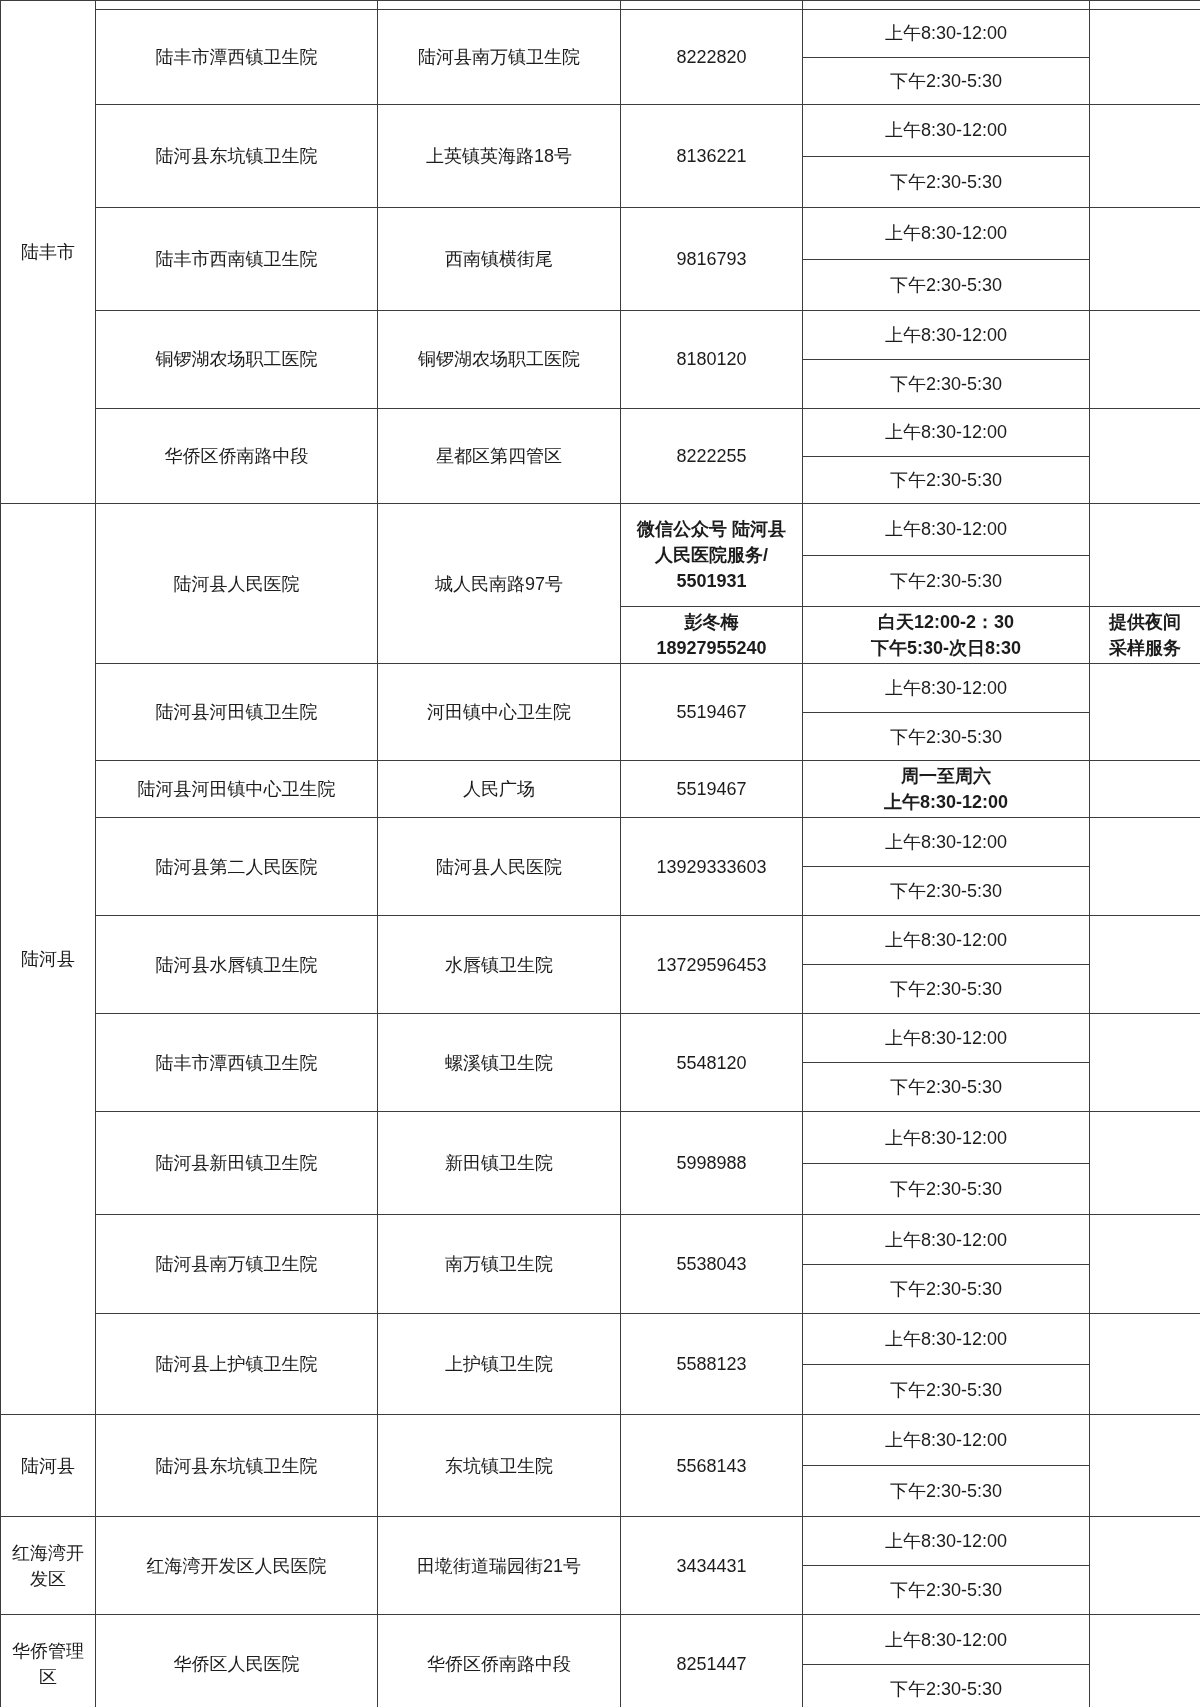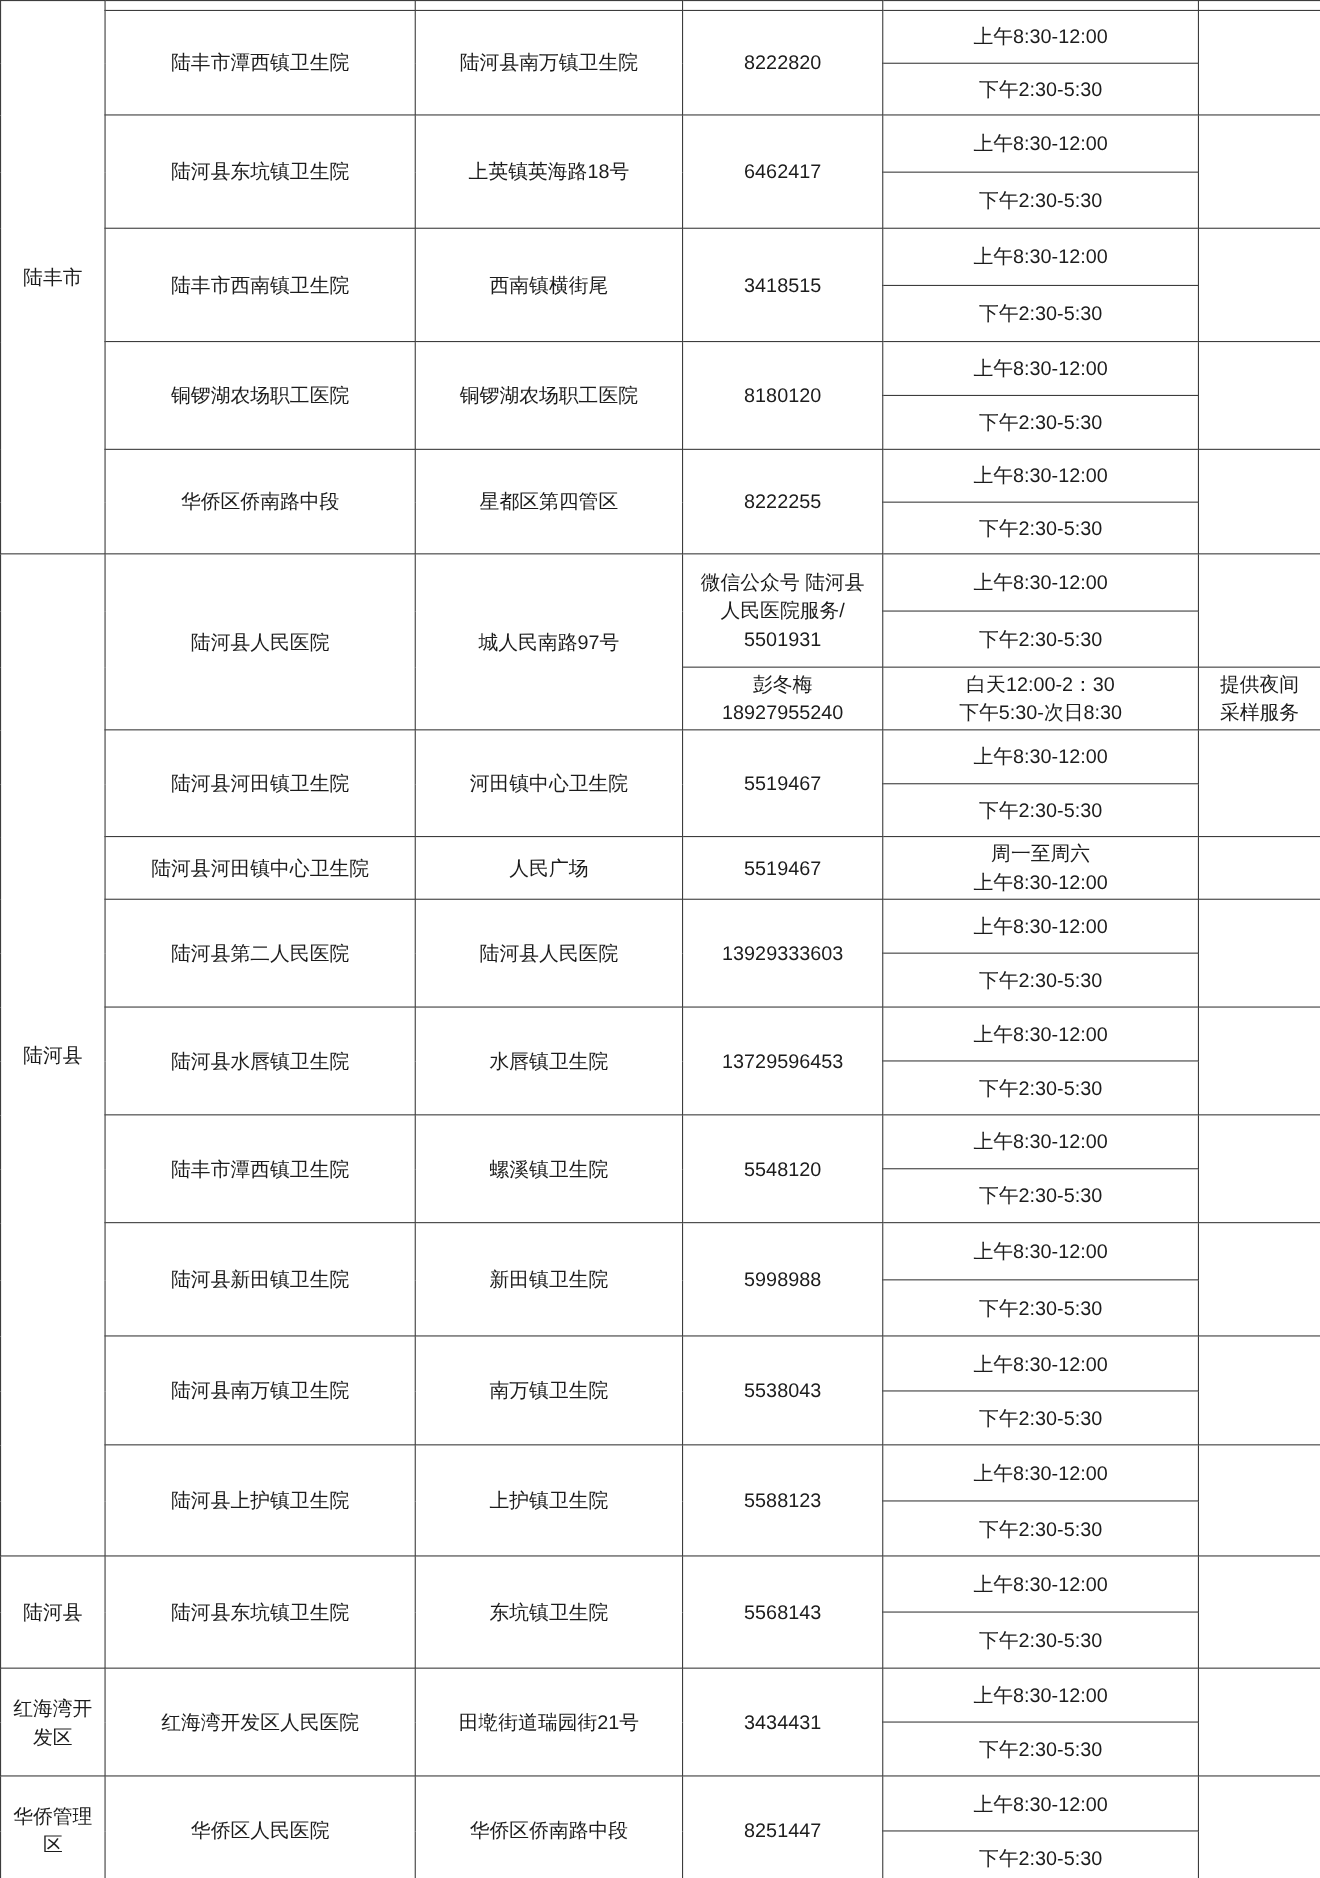--- a/index.html
+++ b/index.html
@@ -16,21 +16,21 @@
     font-size: 18px;
     color: #1c1c1c;
     padding: 2px 6px;
     overflow: hidden;
     line-height: 1.45;
     word-break: break-all;
   }
   td.cut  { border-top: none; }
   .pre    { white-space: pre-line; }
   .small  { font-size: 17px; }
-  .tight  { line-height: 1.3; padding: 1px 4px; }
+  .tight  { line-height: 1.3; padding: 1px 4px; font-weight: bold; }
 </style>
 </head>
 <body>
 
 <table class="grid">
   <colgroup>
     <col style="width:95px">
       <col style="width:282px">
       <col style="width:243px">
     <col style="width:182px">
@@ -55,32 +55,32 @@
     <td>上午8:30-12:00</td>
     <td rowspan="2"></td>
   </tr>
   <tr style="height:47px">
     <td>下午2:30-5:30</td>
   </tr>
 
   <tr style="height:52px">
     <td rowspan="2">陆河县东坑镇卫生院</td>
     <td rowspan="2">上英镇英海路18号</td>
-    <td rowspan="2">6462417</td>
+    <td rowspan="2">8136221</td>
     <td>上午8:30-12:00</td>
     <td rowspan="2"></td>
   </tr>
   <tr style="height:51px">
     <td>下午2:30-5:30</td>
   </tr>
 
   <tr style="height:52px">
     <td rowspan="2">陆丰市西南镇卫生院</td>
     <td rowspan="2">西南镇横街尾</td>
-    <td rowspan="2">3418515</td>
+    <td rowspan="2">9816793</td>
     <td>上午8:30-12:00</td>
     <td rowspan="2"></td>
   </tr>
   <tr style="height:51px">
     <td>下午2:30-5:30</td>
   </tr>
 
   <tr style="height:49px">
     <td rowspan="2">铜锣湖农场职工医院</td>
     <td rowspan="2">铜锣湖农场职工医院</td>

